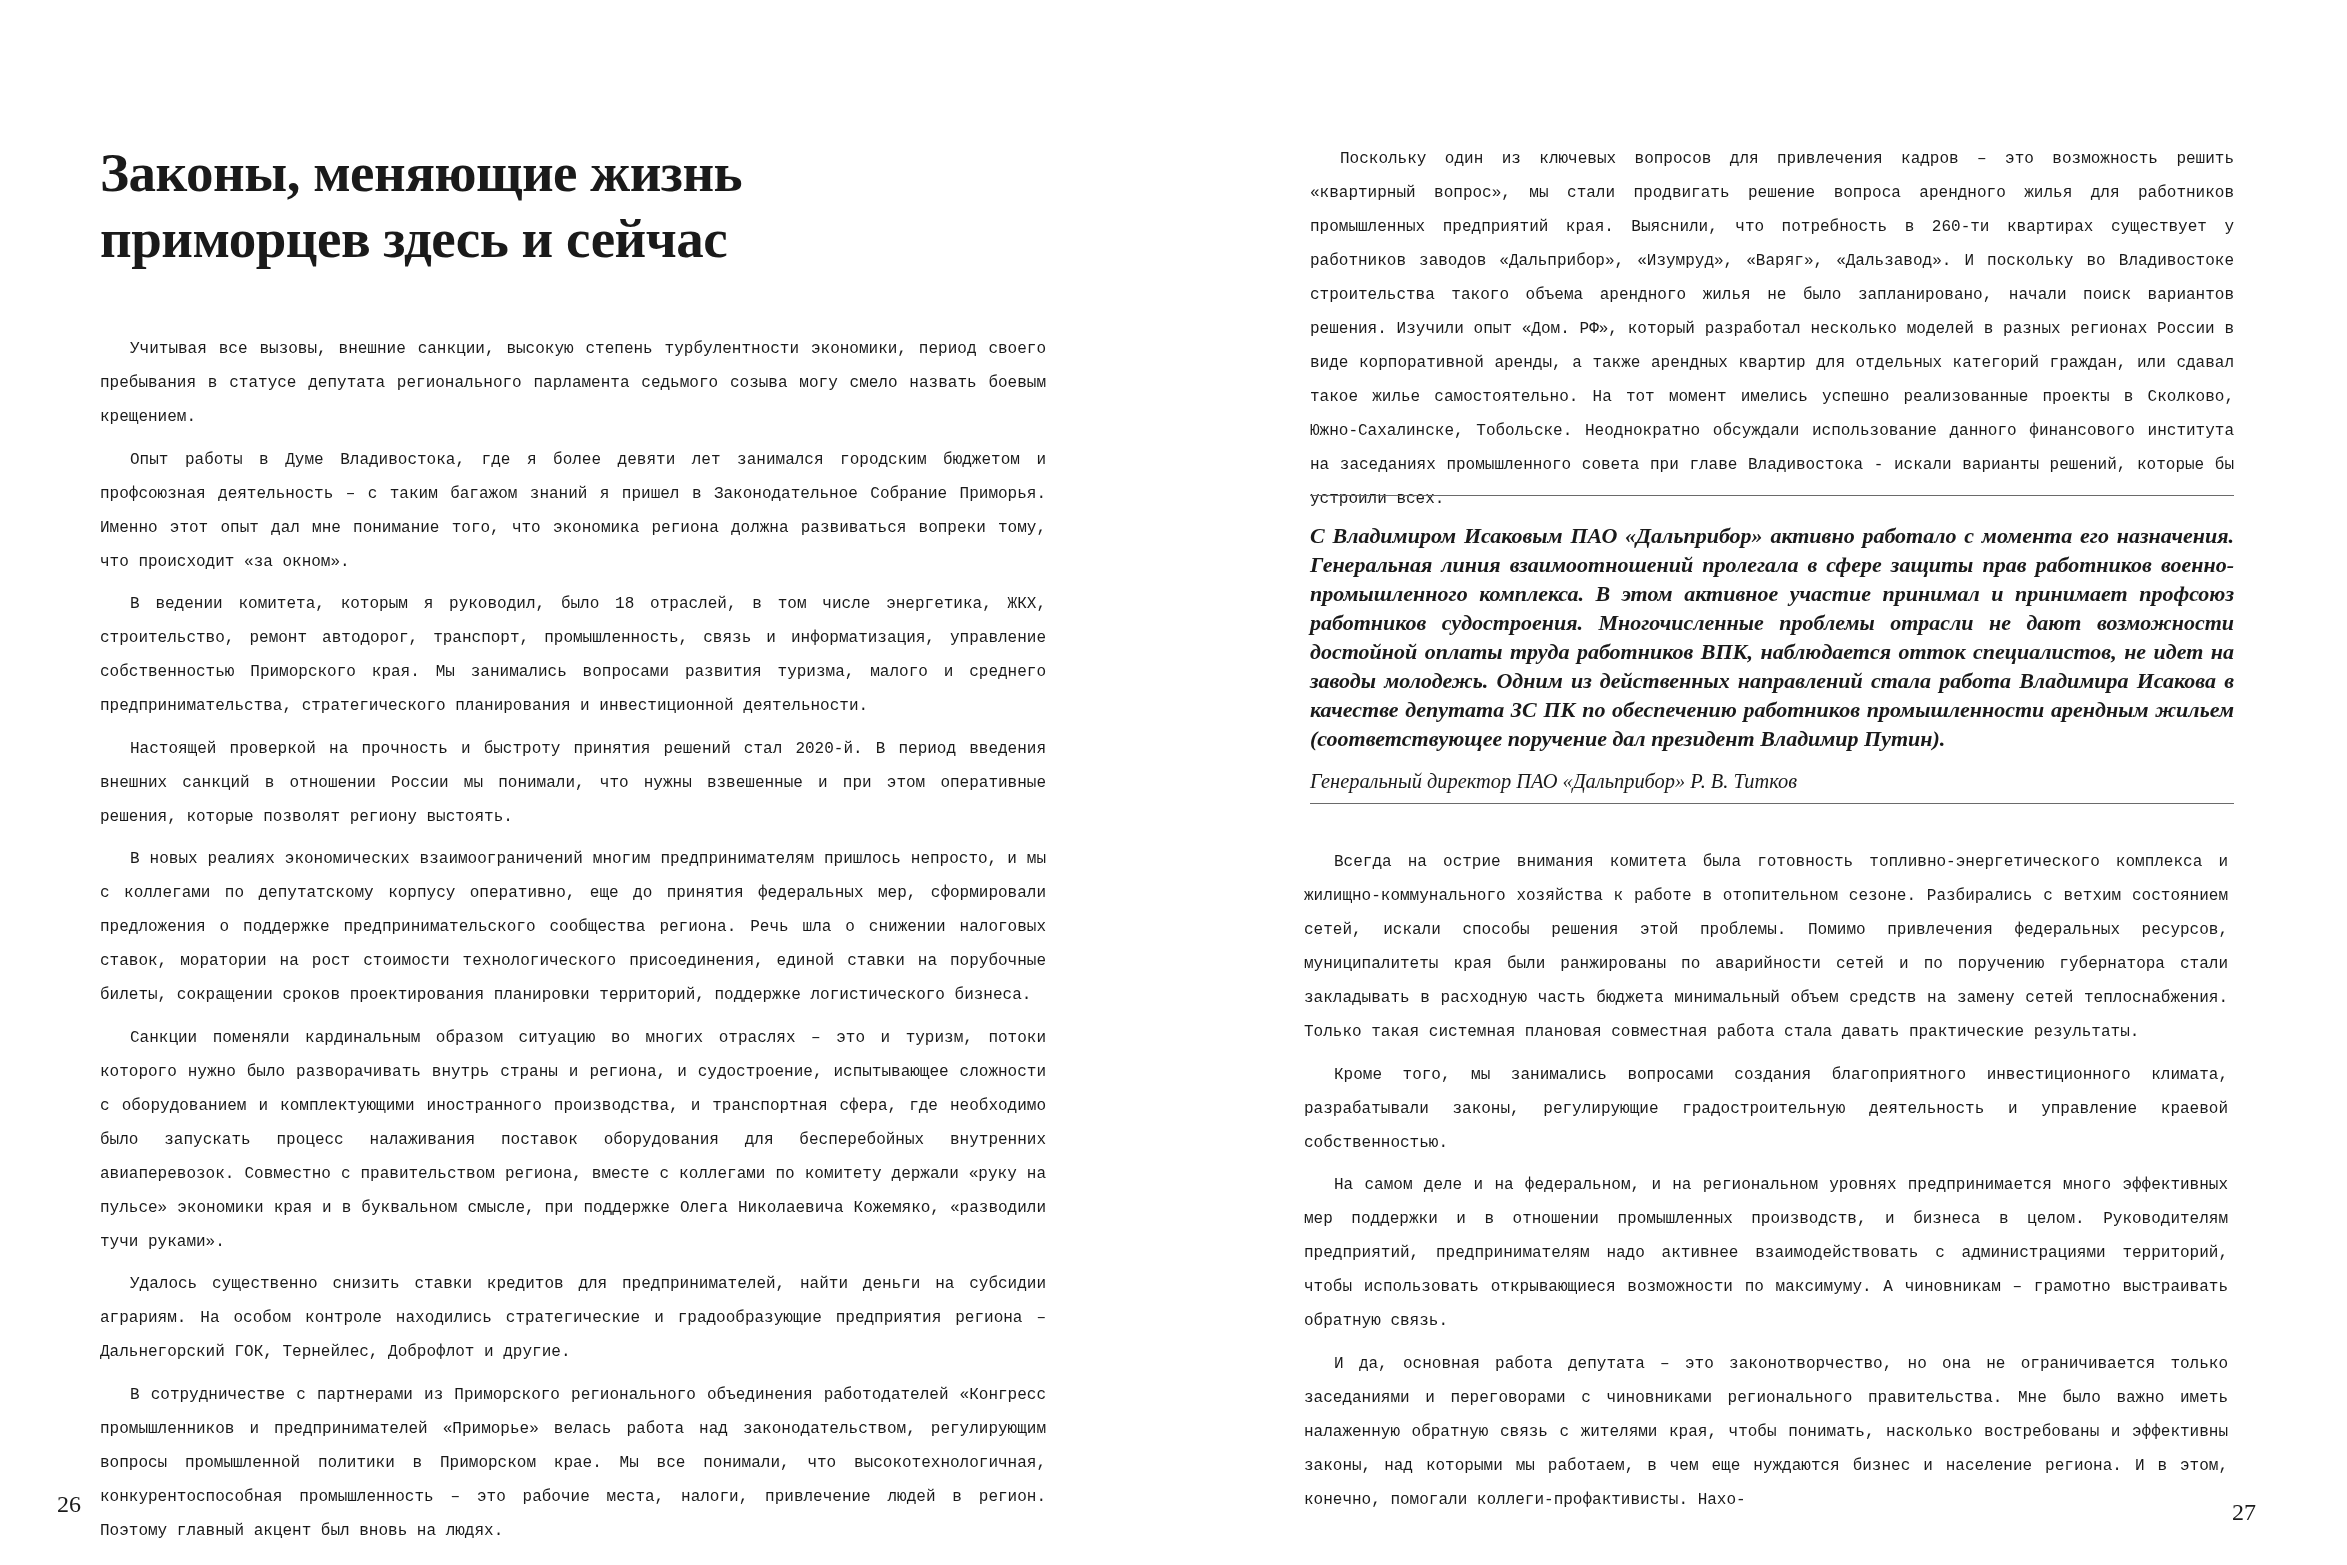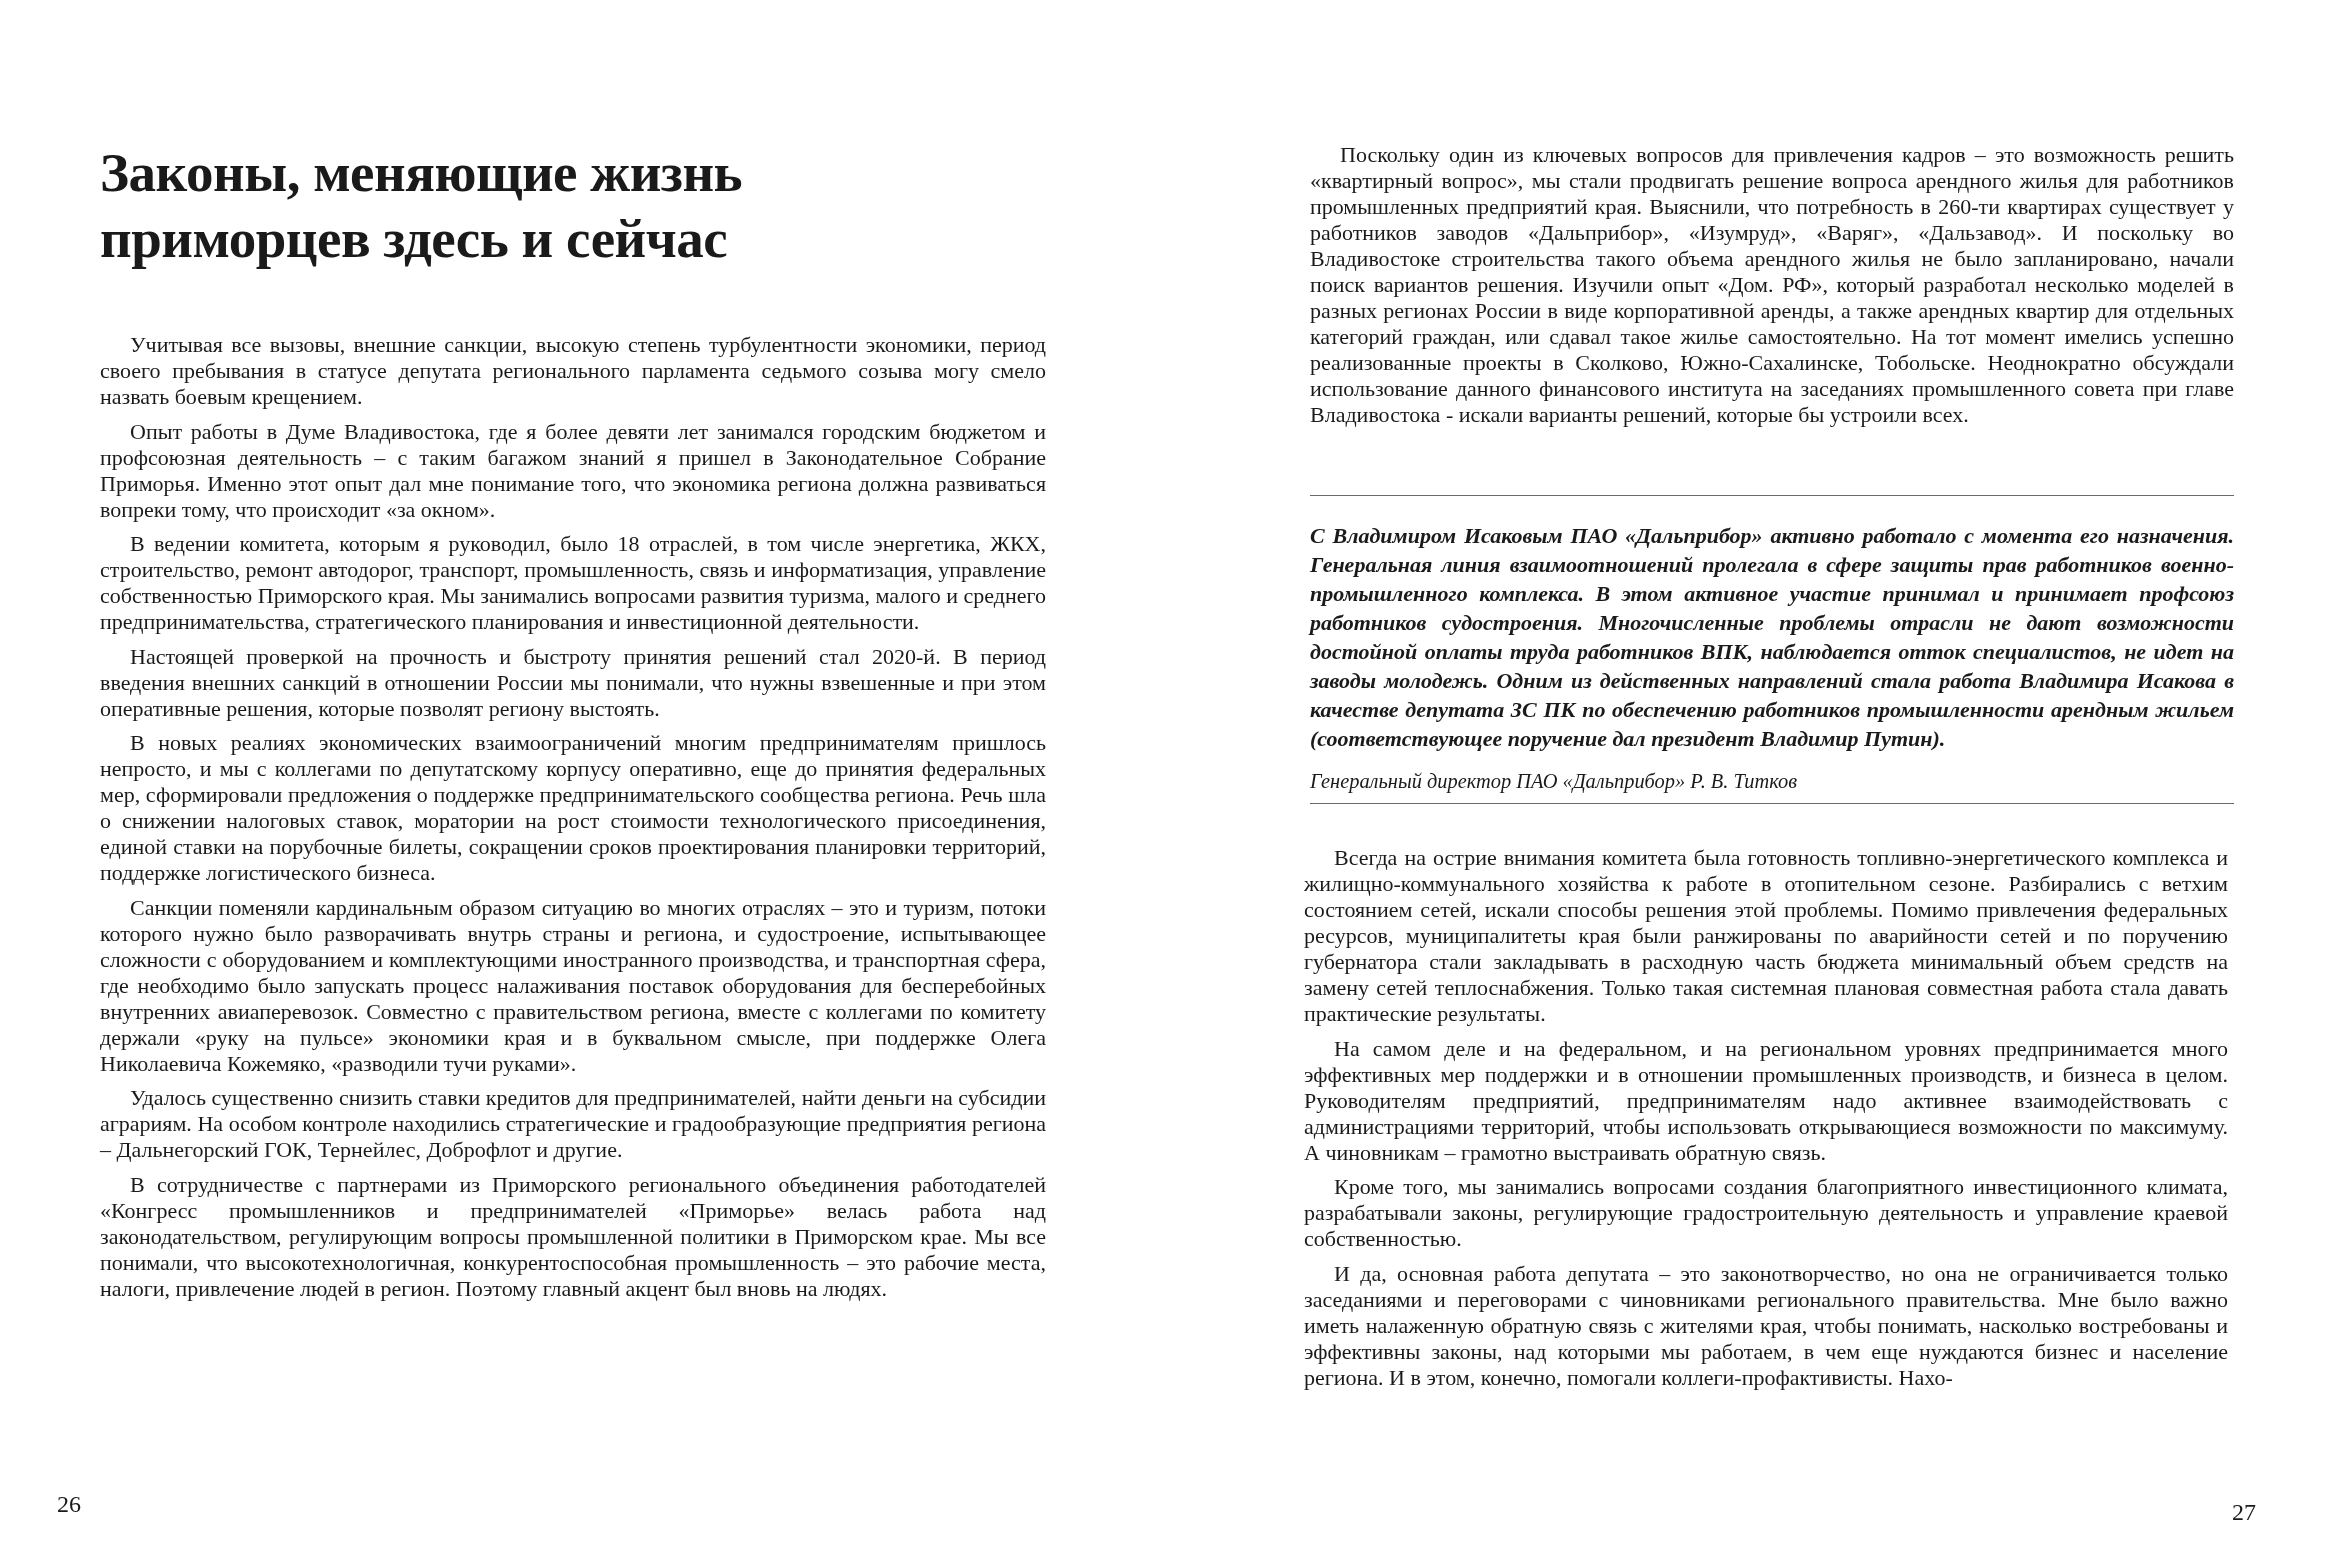--- a/index.html
+++ b/index.html
@@ -9,22 +9,22 @@
   .page-right { left: 1173px; width: 1174px; }
 
   .title {
     position: absolute; left: 100px; top: 140px; width: 946px;
     font-family: "Liberation Serif", serif; font-weight: bold;
     font-size: 55px; line-height: 66px; margin: 0; letter-spacing: -0.5px;
   }
 
   .column {
     position: absolute;
-    font-family: Liberation Serif, serif;
-    font-size: 22px; line-height: 26px; text-align: justify;
+    font-family: Liberation Mono, monospace;
+    font-size: 16px; line-height: 34px; text-align: justify;
     hyphens: auto; -webkit-hyphens: auto;
   }
   .col-left { left: 100px; top: 332px; width: 946px; }
   .col-right-top { left: 137px; top: 142px; width: 924px; }
   .col-right-bottom { left: 131px; top: 845px; width: 924px; }
 
   .column p { margin: 0 0 8.5px 0; text-indent: 30px; }
 
   .rule { position: absolute; left: 137px; width: 924px; height: 0; border-top: 1.9px solid #6a6a6a; }
   .rule-top { top: 495px; }
@@ -81,20 +81,20 @@
 
   <div class="quote">
     <p>С Владимиром Исаковым ПАО «Дальприбор» активно работало с момента его назначения. Генеральная линия взаимоотношений пролегала в сфере защиты прав работников военно-промышленного комплекса. В этом активное участие принимал и принимает профсоюз работников судостроения. Многочисленные проблемы отрасли не дают возможности достойной оплаты труда работников ВПК, наблюдается отток специалистов, не идет на заводы молодежь. Одним из действенных направлений стала работа Владимира Исакова в качестве депутата ЗС ПК по обеспечению работников промышленности арендным жильем (соответствующее поручение дал президент Владимир Путин).</p>
   </div>
   <div class="attribution">Генеральный директор ПАО «Дальприбор» Р. В. Титков</div>
 
   <div class="rule rule-bottom"></div>
 
   <div class="column col-right-bottom">
     <p>Всегда на острие внимания комитета была готовность топливно-энергетического комплекса и жилищно-коммунального хозяйства к работе в отопительном сезоне. Разбирались с ветхим состоянием сетей, искали способы решения этой проблемы. Помимо привлечения федеральных ресурсов, муниципалитеты края были ранжированы по аварийности сетей и по поручению губернатора стали закладывать в расходную часть бюджета минимальный объем средств на замену сетей теплоснабжения. Только такая системная плановая совместная работа стала давать практические результаты.</p>
+    <p>Кроме того, мы занимались вопросами создания благоприятного инвестиционного климата, разрабатывали законы, регулирующие градостроительную деятельность и управление краевой собственностью.</p>
     <p>На самом деле и на федеральном, и на региональном уровнях предпринимается много эффективных мер поддержки и в отношении промышленных производств, и бизнеса в целом. Руководителям предприятий, предпринимателям надо активнее взаимодействовать с администрациями территорий, чтобы использовать открывающиеся возможности по максимуму. А чиновникам – грамотно выстраивать обратную связь.</p>
-    <p>Кроме того, мы занимались вопросами создания благоприятного инвестиционного климата, разрабатывали законы, регулирующие градостроительную деятельность и управление краевой собственностью.</p>
     <p>И да, основная работа депутата – это законотворчество, но она не ограничивается только заседаниями и переговорами с чиновниками регионального правительства. Мне было важно иметь налаженную обратную связь с жителями края, чтобы понимать, насколько востребованы и эффективны законы, над которыми мы работаем, в чем еще нуждаются бизнес и население региона. И в этом, конечно, помогали коллеги-профактивисты. Нахо-</p>
   </div>
 
   <div class="page-number pn-right">27</div>
 </div>
 
 
 </body></html>

